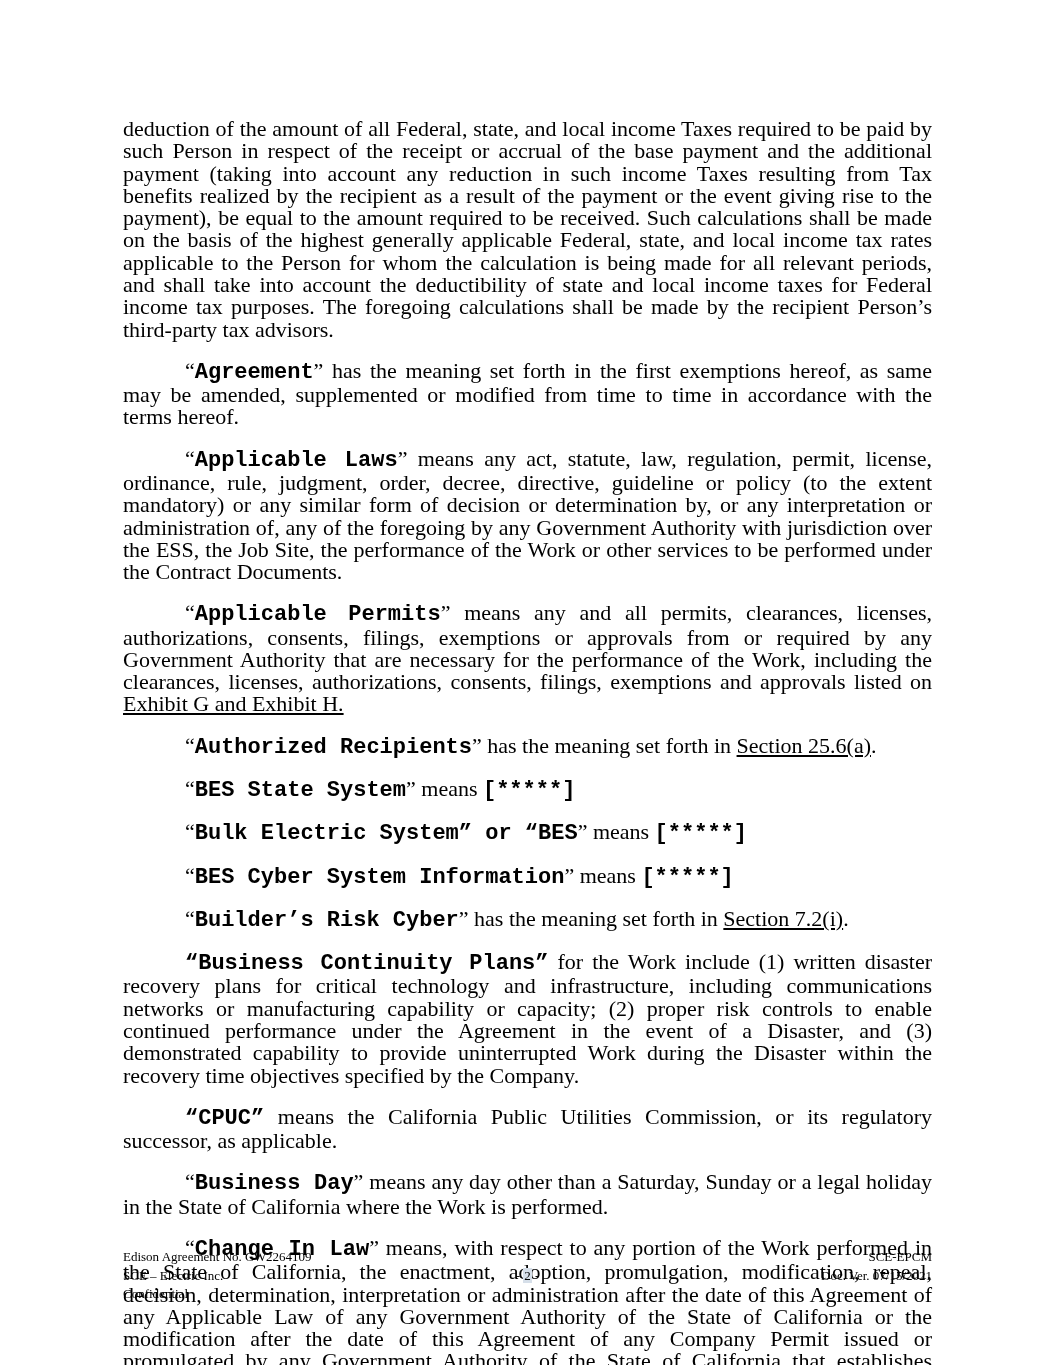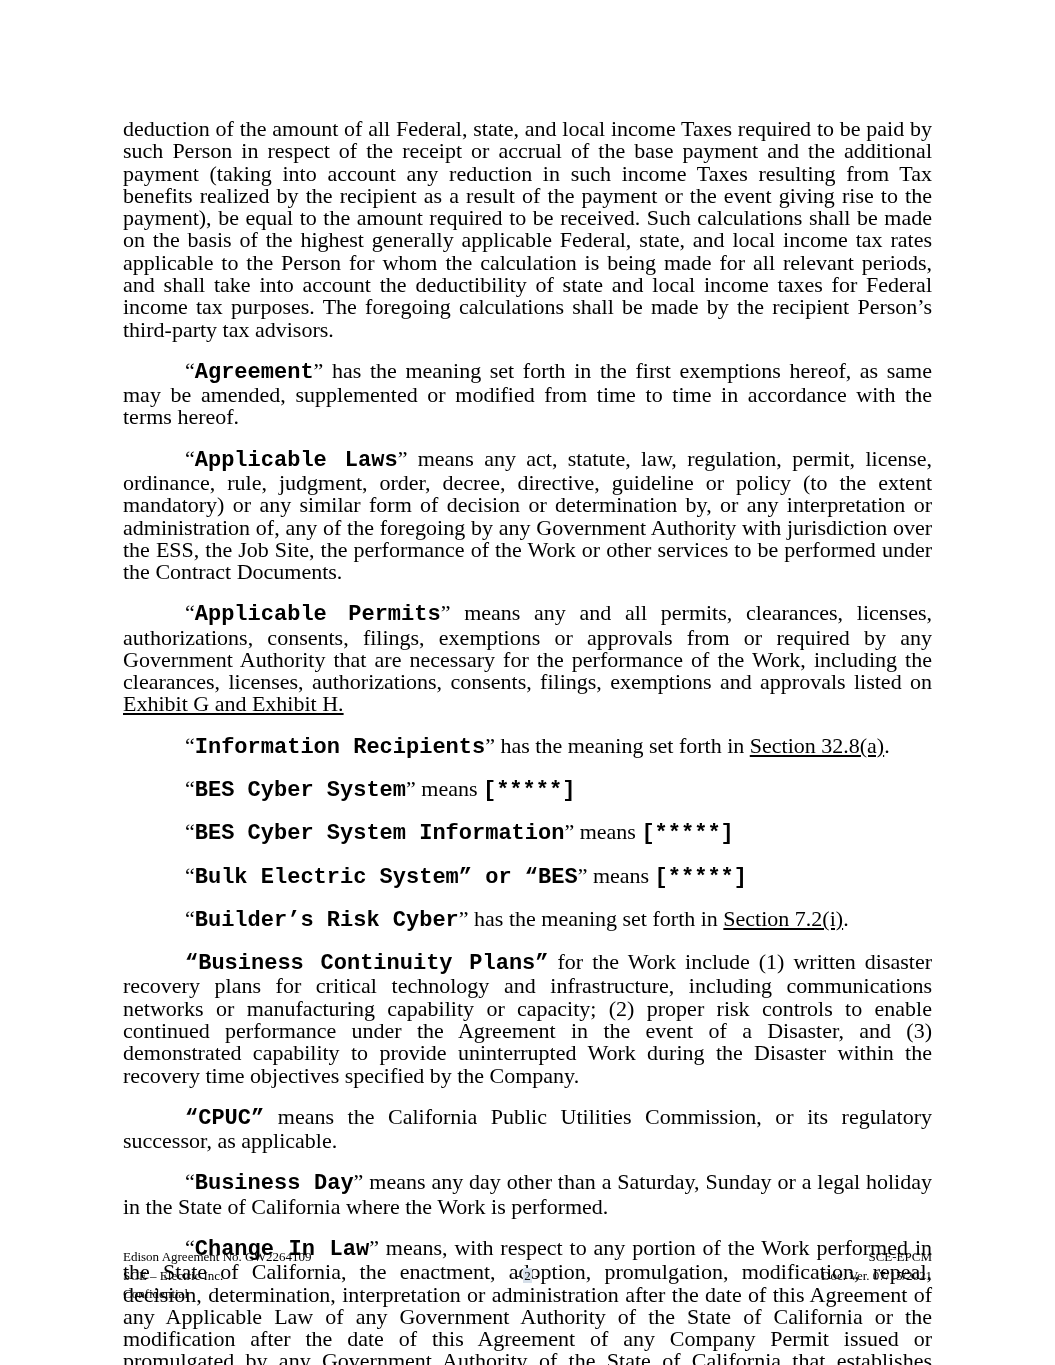--- a/index.html
+++ b/index.html
@@ -75,24 +75,24 @@
 </style>
 </head>
 <body>
 
 <div class="page">
   <div class="body-text" id="body-container">
       <p class="para"><span>deduction of the amount of all Federal, state, and local income Taxes required to be paid by such Person in respect of the receipt or accrual of the base payment and the additional payment (taking into account any reduction in such income Taxes resulting from Tax benefits realized by the recipient as a result of the payment or the event giving rise to the payment), be equal to the amount required to be received.  Such calculations shall be made on the basis of the highest generally applicable Federal, state, and local income tax rates applicable to the Person for whom the calculation is being made for all relevant periods, and shall take into account the deductibility of state and local income taxes for Federal income tax purposes.  The foregoing calculations shall be made by the recipient Person’s third-party tax advisors.</span></p>
       <p class="para indent"><span>“</span><span class="b">Agreement</span><span>” has the meaning set forth in the first exemptions hereof, as same may be amended, supplemented or modified from time to time in accordance with the terms hereof.</span></p>
       <p class="para indent"><span>“</span><span class="b">Applicable Laws</span><span>” means any act, statute, law, regulation, permit, license, ordinance, rule, judgment, order, decree, directive, guideline or policy (to the extent mandatory) or any similar form of decision or determination by, or any interpretation or administration of, any of the foregoing by any Government Authority with jurisdiction over the ESS, the Job Site, the performance of the Work or other services to be performed under the Contract Documents.</span></p>
       <p class="para indent"><span>“</span><span class="b">Applicable Permits</span><span>” means any and all permits, clearances, licenses, authorizations, consents, filings, exemptions or approvals from or required by any Government Authority that are necessary for the performance of the Work, including the clearances, licenses, authorizations, consents, filings, exemptions and approvals listed on </span><span class="u">Exhibit G and Exhibit H.</span></p>
-      <p class="para indent"><span>“</span><span class="b">Information Recipients</span><span>” has the meaning set forth in </span><span class="u">Section 32.8(a)</span><span>.</span></p>
-      <p class="para indent"><span>“</span><span class="b">BES Cyber System</span><span>” means </span><span class="b">[*****]</span></p>
+      <p class="para indent"><span>“</span><span class="b">Authorized Recipients</span><span>” has the meaning set forth in </span><span class="u">Section 25.6(a)</span><span>.</span></p>
+      <p class="para indent"><span>“</span><span class="b">BES State System</span><span>” means </span><span class="b">[*****]</span></p>
+      <p class="para indent"><span>“</span><span class="b">Bulk Electric System” or “BES</span><span>” means </span><span class="b">[*****]</span></p>
       <p class="para indent"><span>“</span><span class="b">BES Cyber System Information</span><span>” means </span><span class="b">[*****]</span></p>
-      <p class="para indent"><span>“</span><span class="b">Bulk Electric System” or “BES</span><span>” means </span><span class="b">[*****]</span></p>
       <p class="para indent"><span>“</span><span class="b">Builder’s Risk Cyber</span><span>” has the meaning set forth in </span><span class="u">Section 7.2(i)</span><span>.</span></p>
       <p class="para indent"><span class="b">“Business Continuity Plans”</span><span> for the Work include (1) written disaster recovery plans for critical technology and infrastructure, including communications networks or manufacturing capability or capacity; (2) proper risk controls to enable continued performance under the Agreement in the event of a Disaster, and (3) demonstrated capability to provide uninterrupted Work during the Disaster within the recovery time objectives specified by the Company.</span></p>
       <p class="para indent"><span class="b">“CPUC”</span><span> means the California Public Utilities Commission, or its regulatory successor, as applicable.</span></p>
       <p class="para indent"><span>“</span><span class="b">Business Day</span><span>” means any day other than a Saturday, Sunday or a legal holiday in the State of California where the Work is performed.</span></p>
       <p class="para indent"><span>“</span><span class="b">Change In Law</span><span>” means, with respect to any portion of the Work performed in the State of California, the enactment, adoption, promulgation, modification, repeal, decision, determination, interpretation or administration after the date of this Agreement of any Applicable Law of any Government Authority of the State of California or the modification after the date of this Agreement of any Company Permit issued or promulgated by any Government Authority of the State of California that establishes requirements that materially and adversely affect Contractor’s costs or schedule for performing the Work;</span></p>
     </div>
 
   <div class="footer">
     <div class="footer-left" id="footer-left">
         <div>Edison Agreement No. CW2264109</div>

